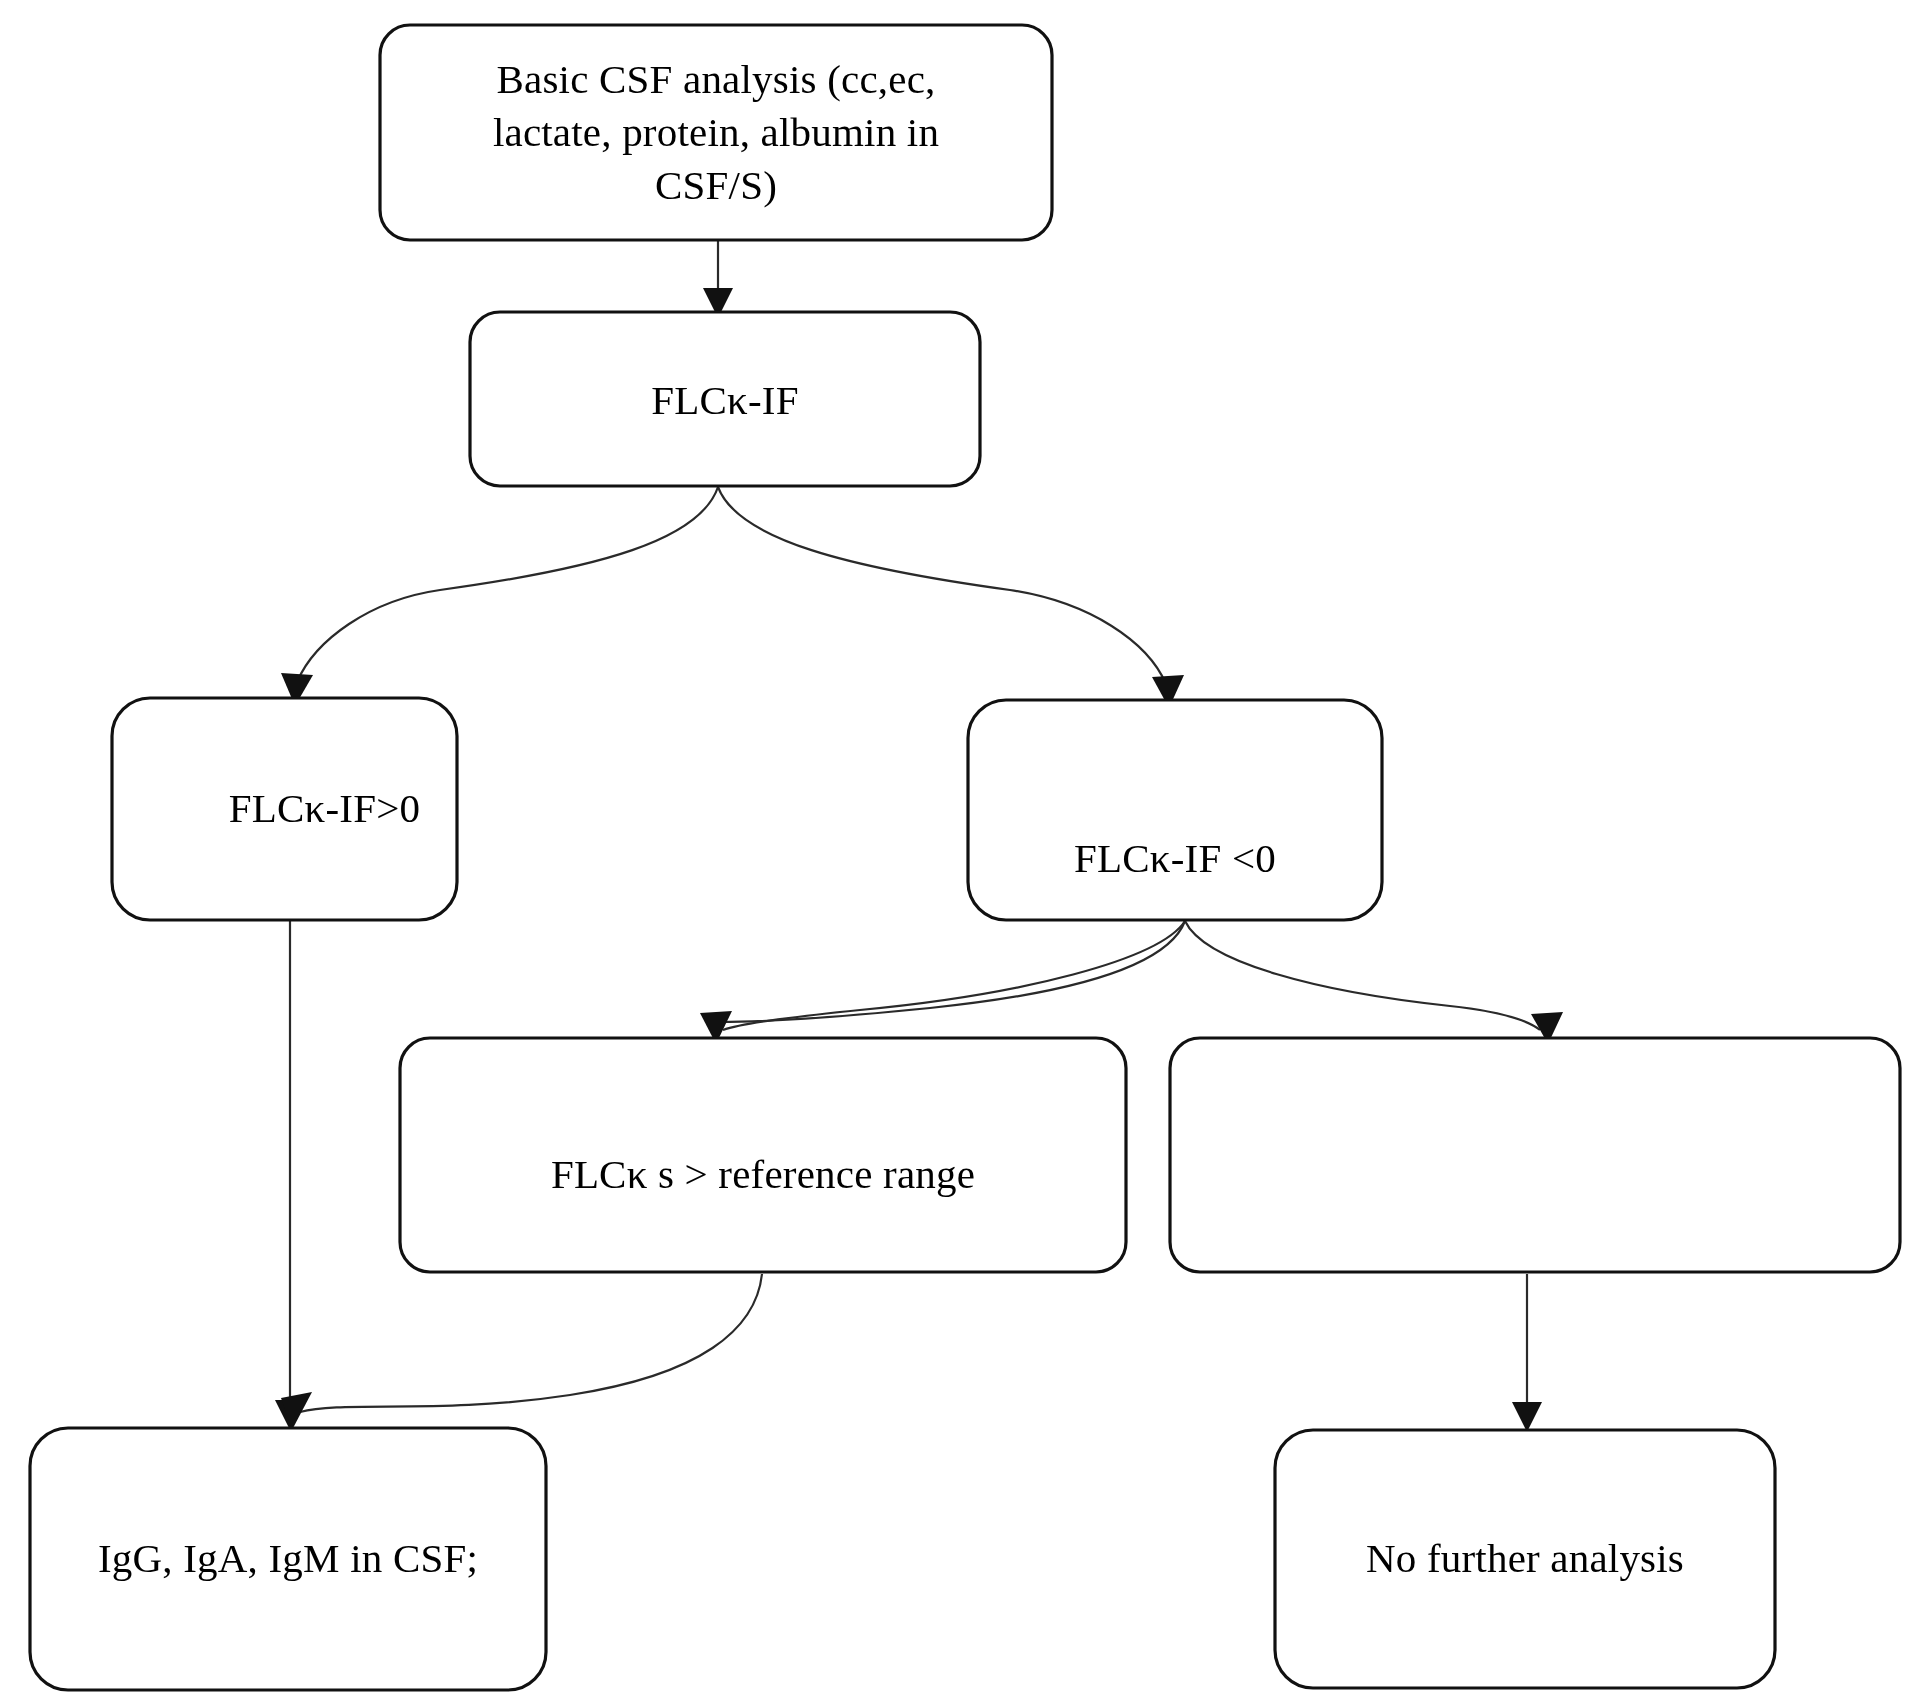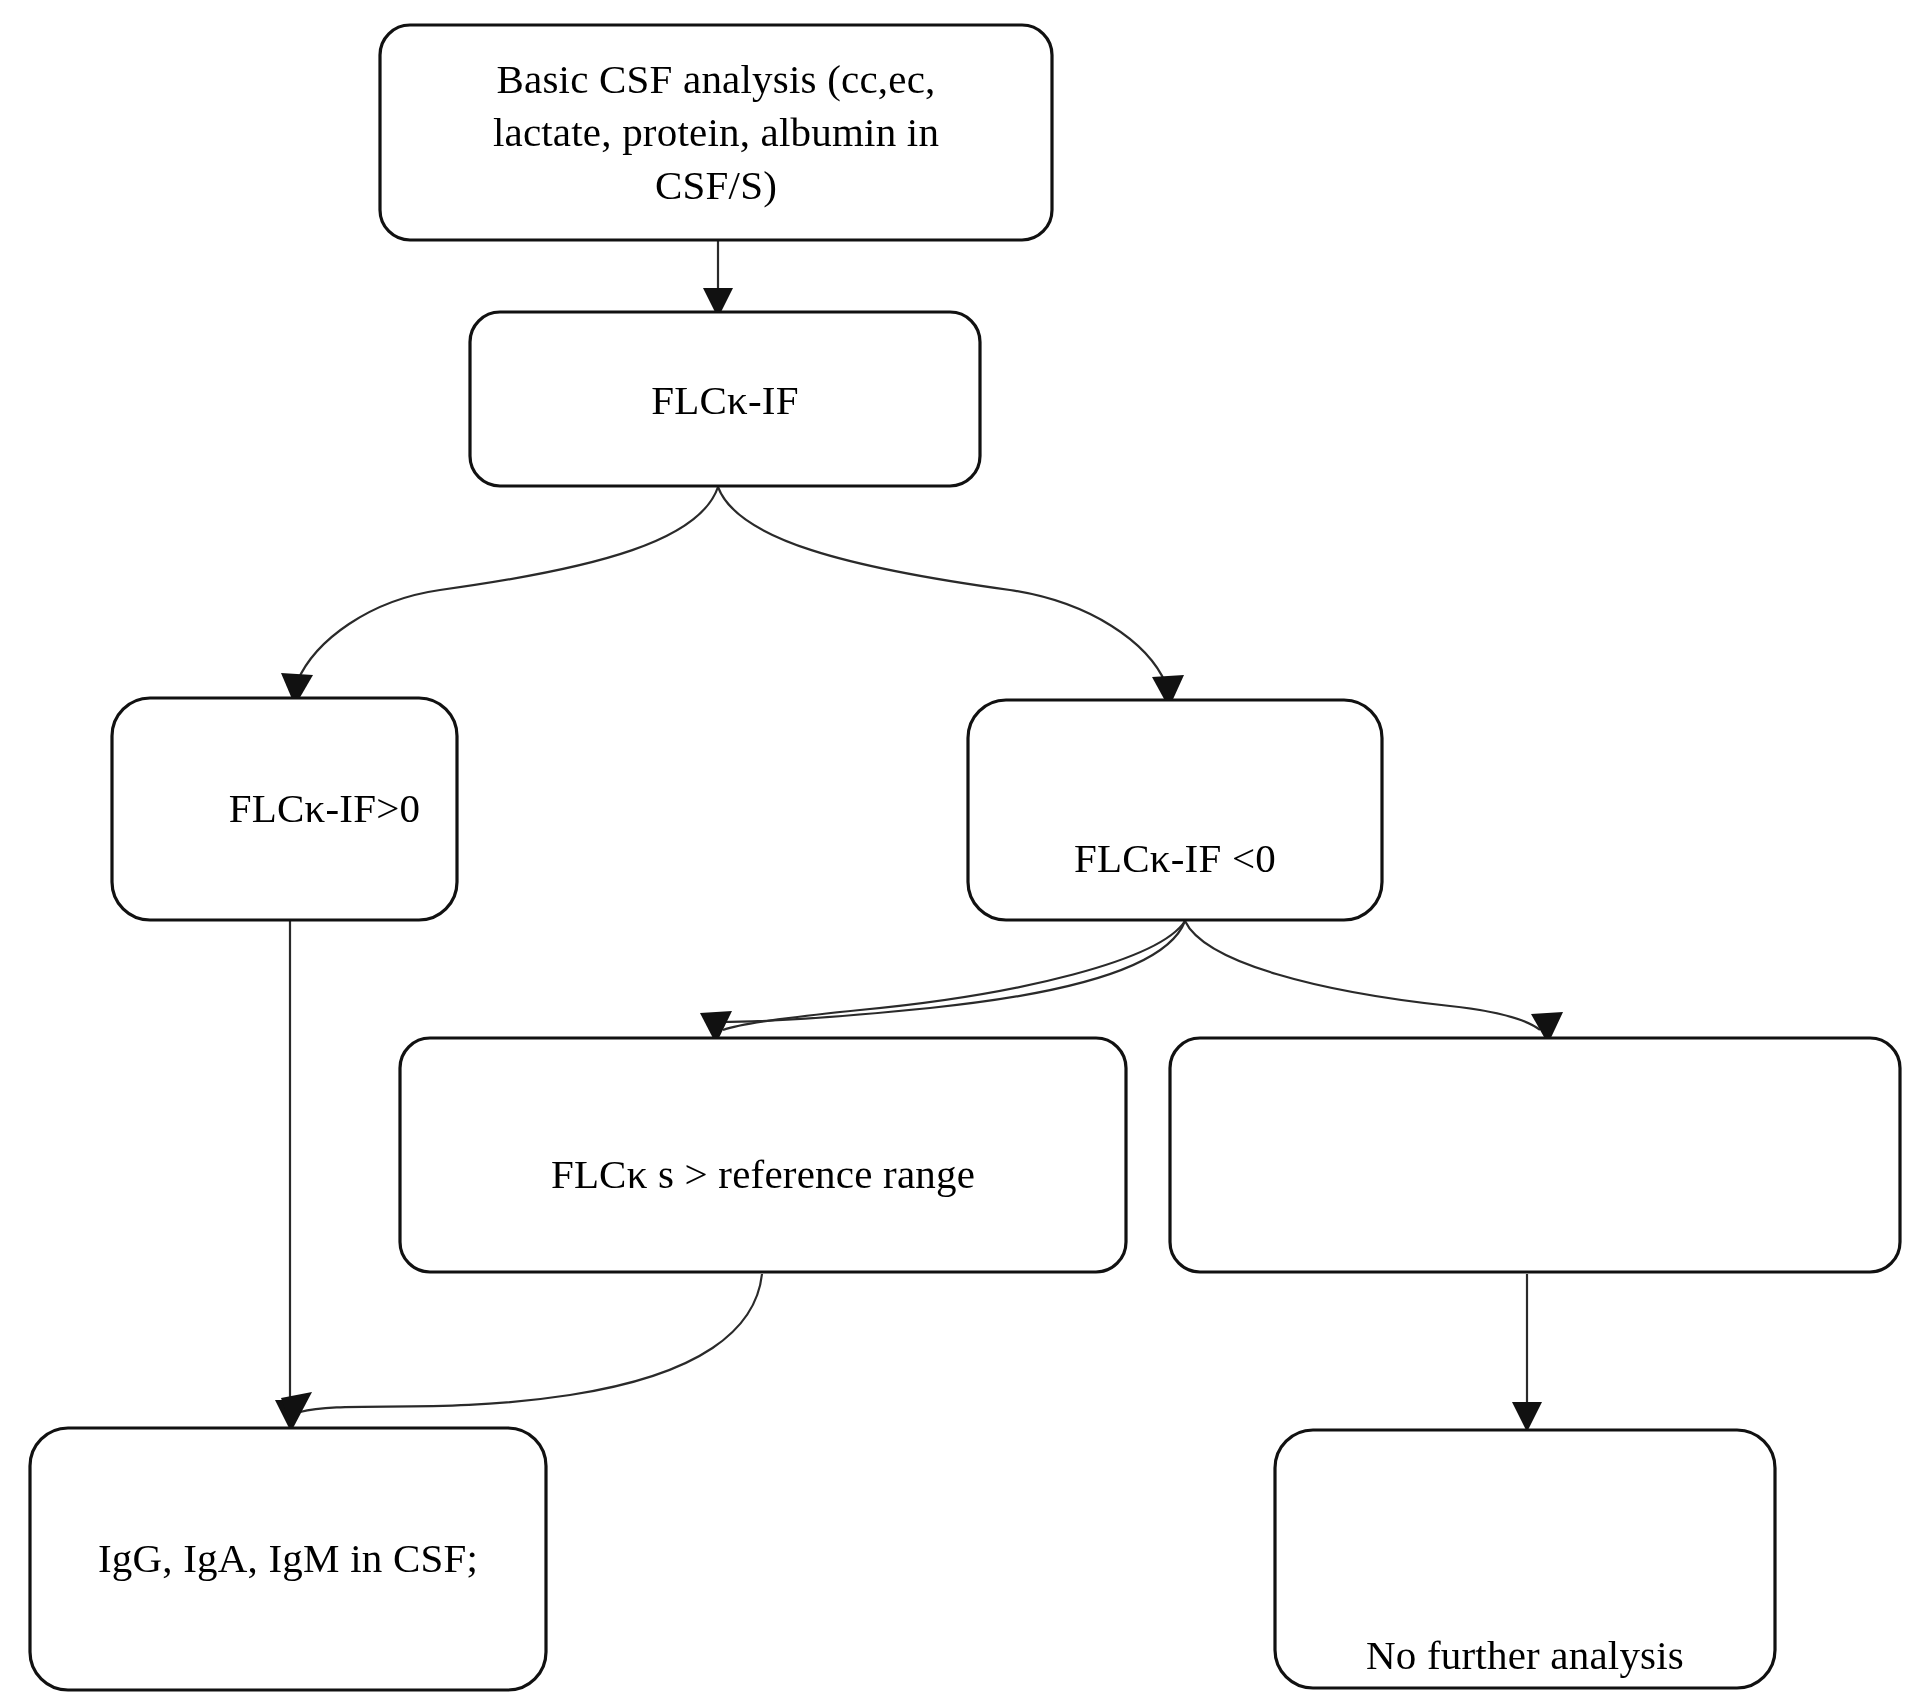--- a/index.html
+++ b/index.html
@@ -47,21 +47,21 @@
     display: flex;
     align-items: center;
     justify-content: center;
     text-align: center;
     color: #000000;
     font-family: "Liberation Serif", "DejaVu Serif", serif;
     font-size: 41px;
     line-height: 1.30;
     letter-spacing: 0.2px;
     box-sizing: border-box;
-    padding: 6px 16px;
+    padding: 12px 16px;
     pointer-events: none;
   }
   .node-text span { display: block; width: 100%; }
 </style>
 </head>
 <body>
 
 <div id="flow-root">
 
   <svg id="flow-svg" viewBox="0 0 1924 1703">
@@ -156,19 +156,19 @@
     </div>
   </div>
 
 
   <div class="node-text" style="left:30px; top:1428px; width:516px; height:262px;">
     <div>
       <span>IgG, IgA, IgM in CSF;</span>
     </div>
   </div>
 
-  <div class="node-text" style="left:1275px; top:1430px; width:500px; height:258px;align-items:flex-end;">
+  <div class="node-text" style="left:1275px; top:1430px; width:500px; height:258px;">
     <div>
       <span>No further analysis</span>
     </div>
   </div>
 
 </div>
 
 </body></html>

